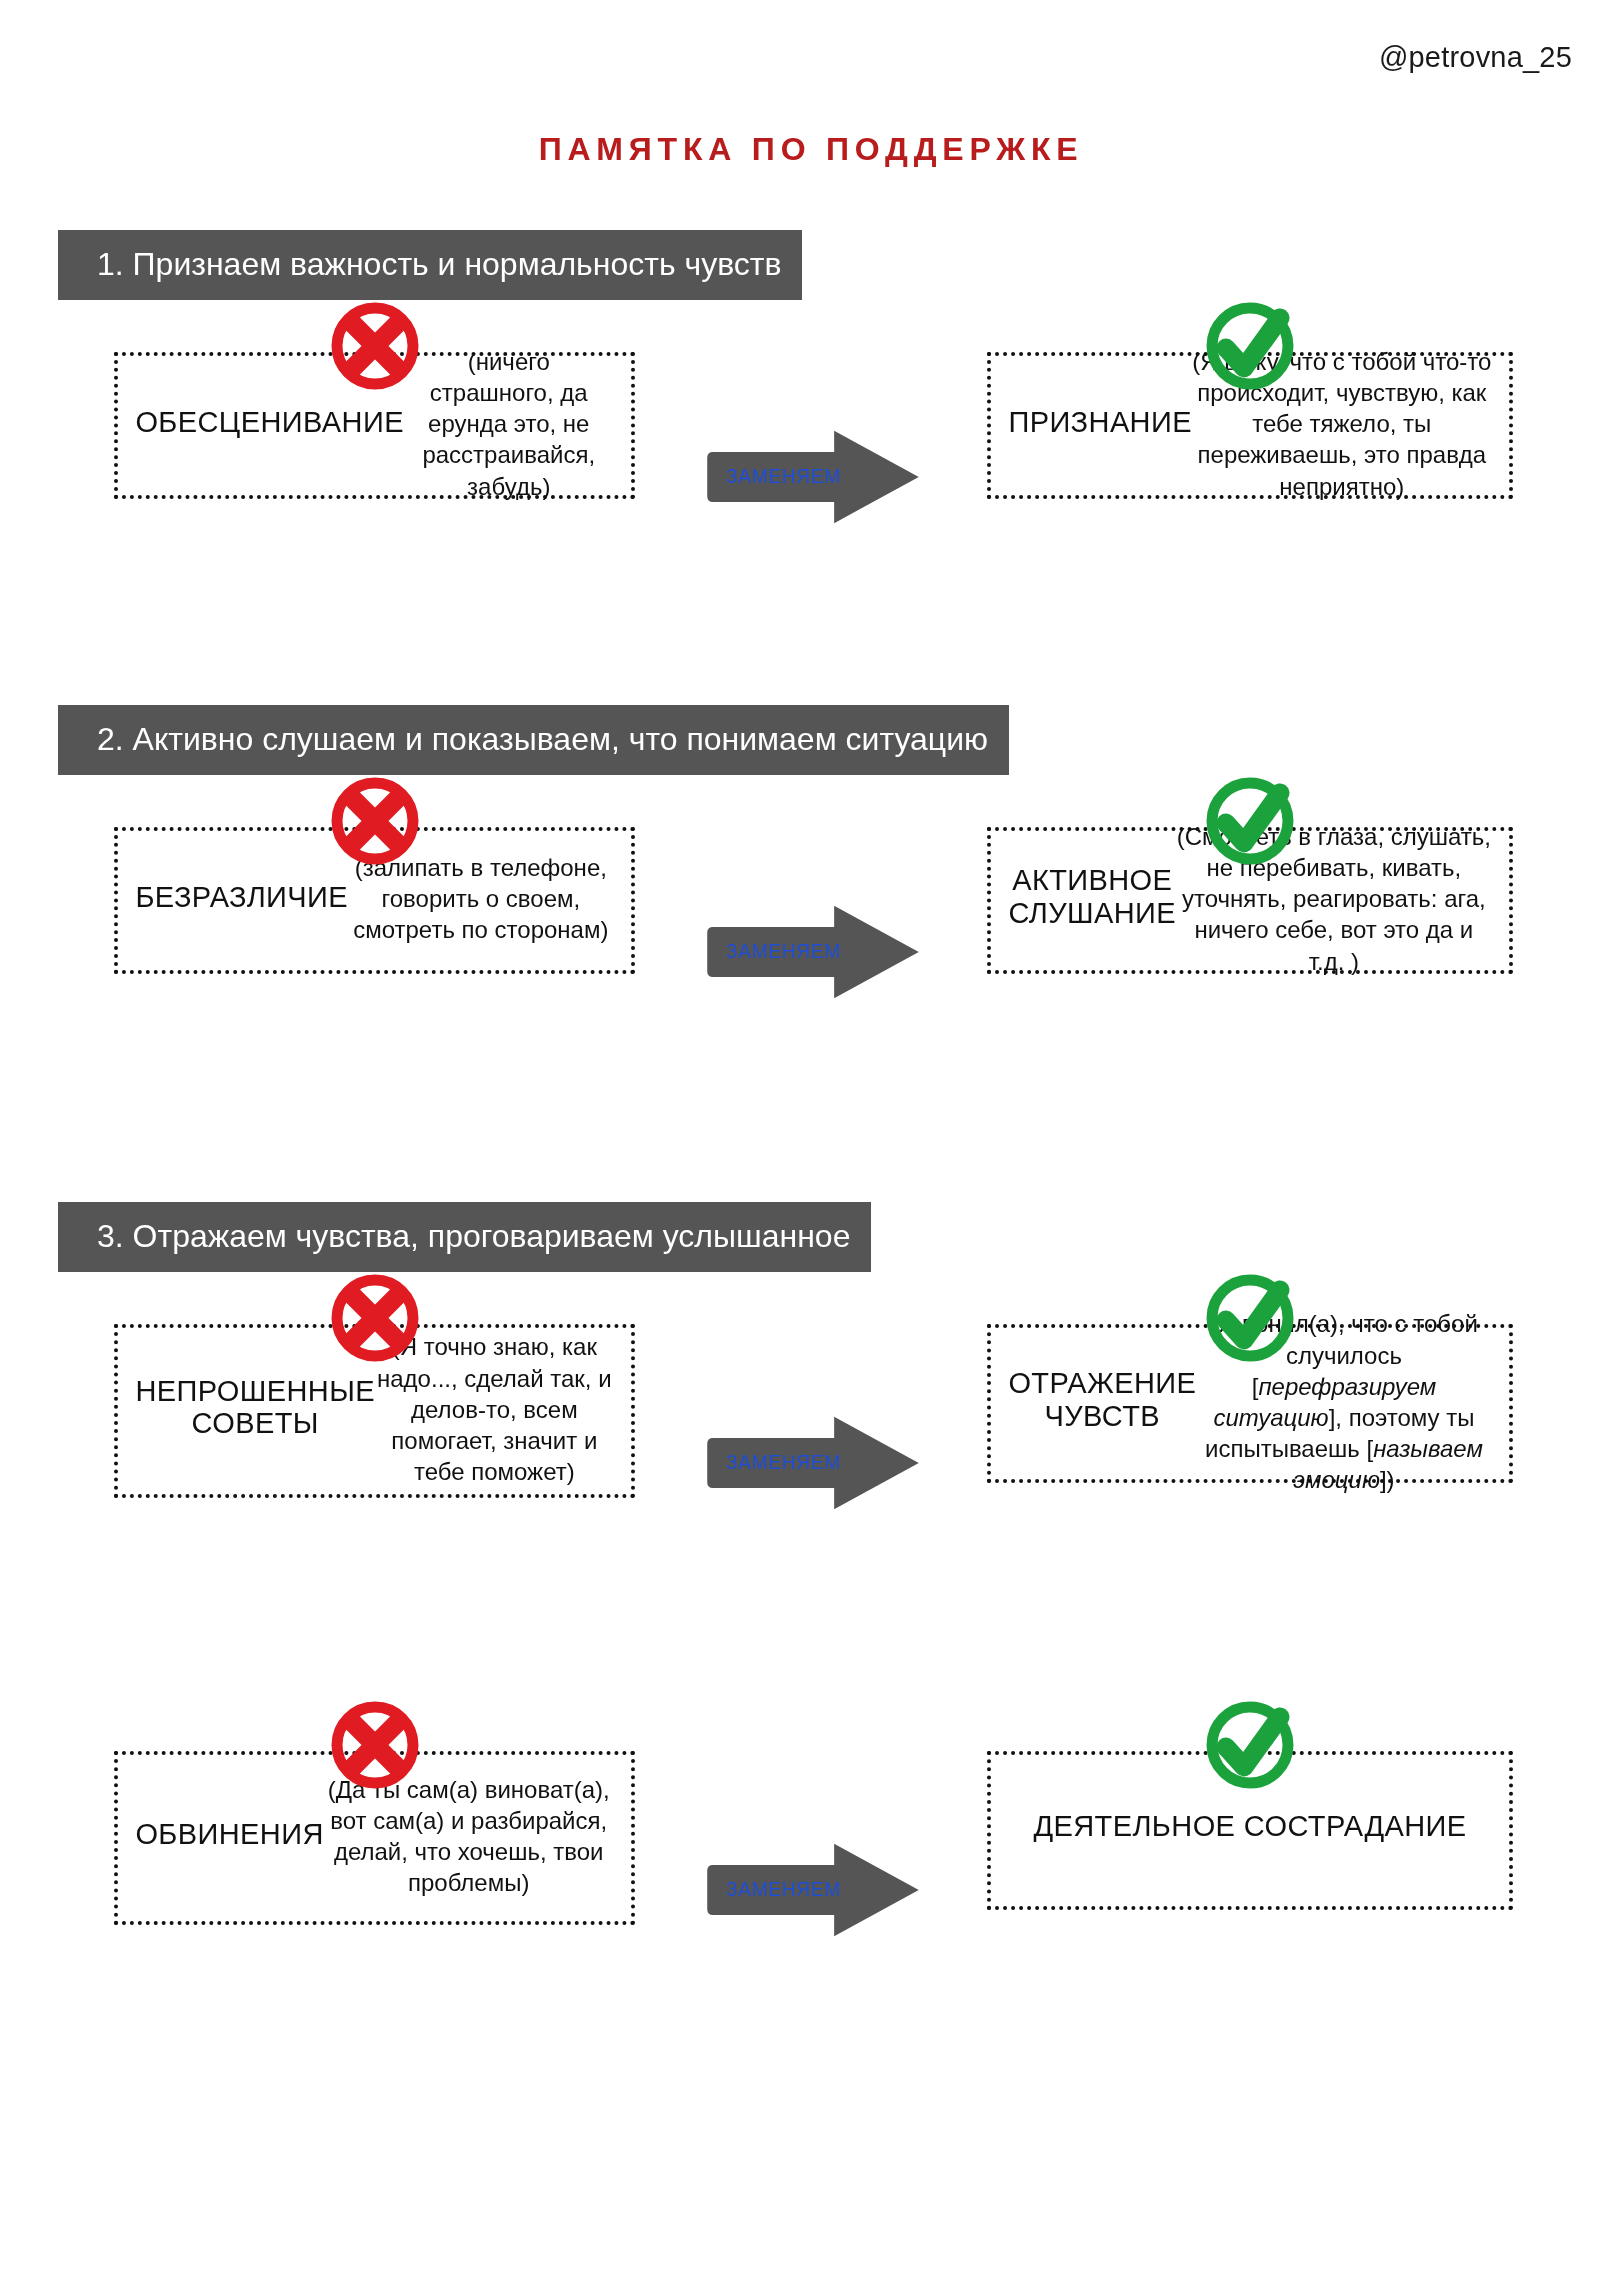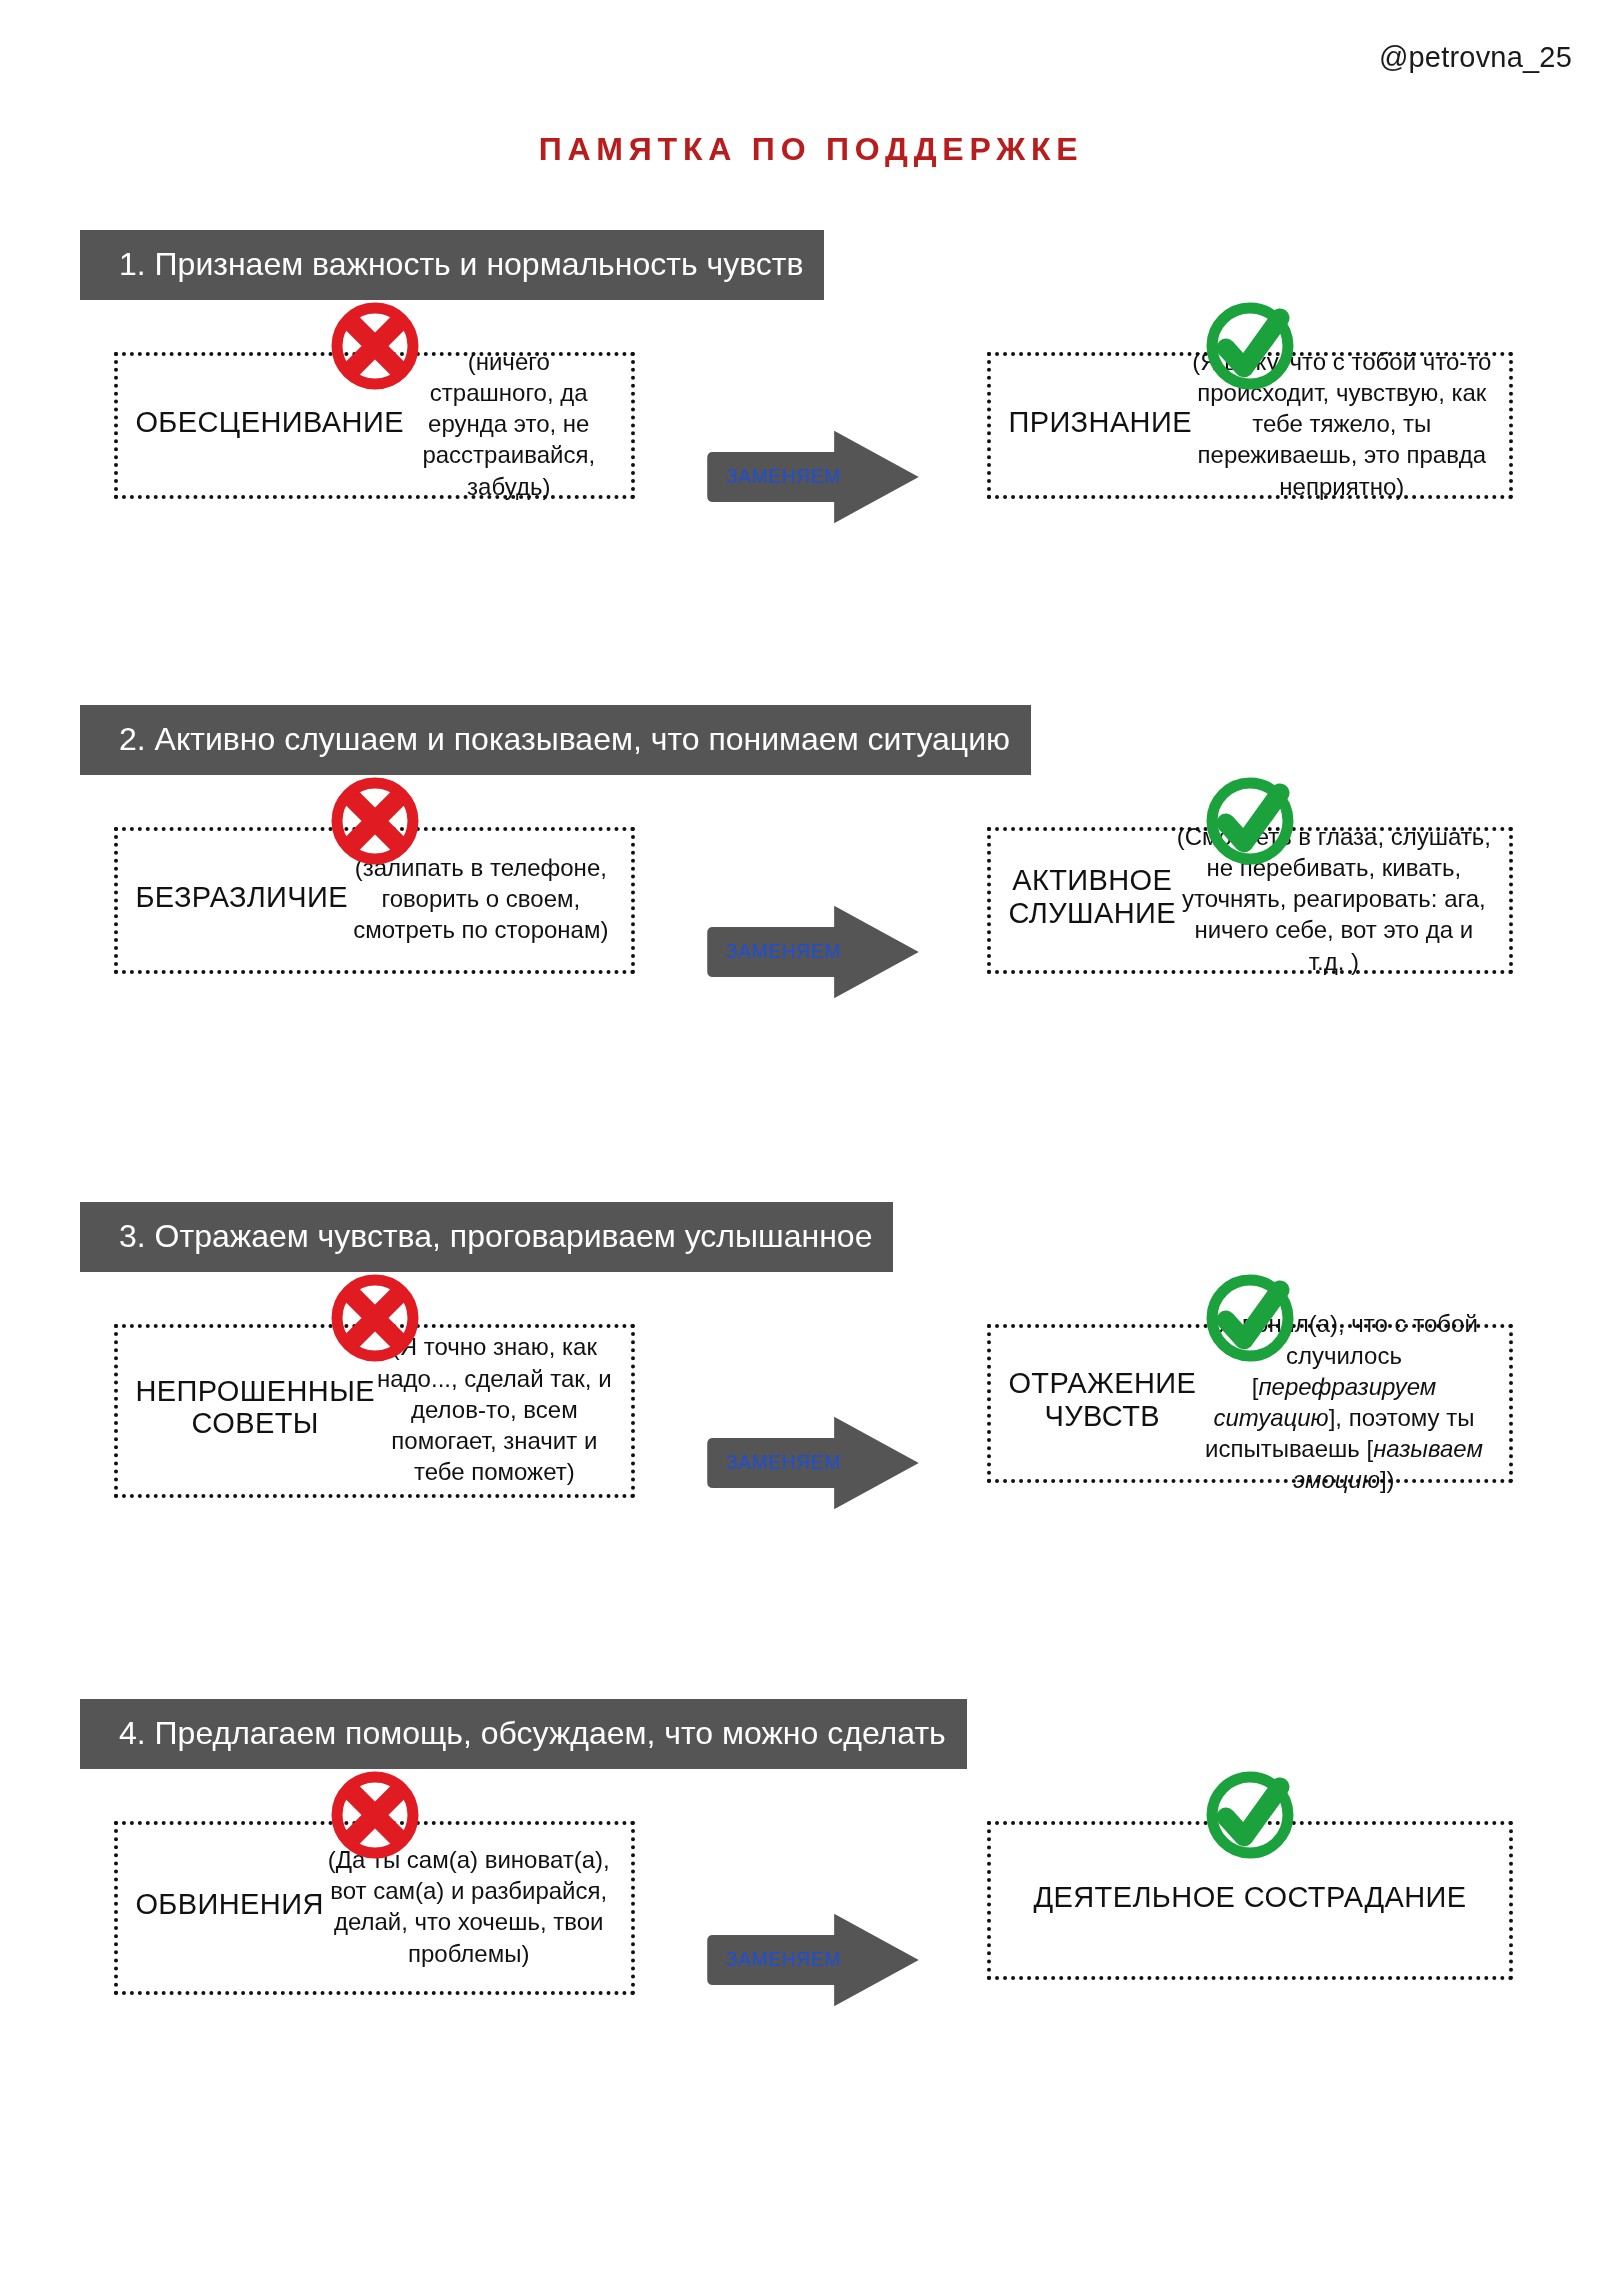--- a/index.html
+++ b/index.html
@@ -57,21 +57,21 @@
   .section-3 { top: 1202px; }
   .section-4 { top: 1699px; }
 
   .section-header {
     background: #555555;
     color: #ffffff;
     font-size: 32px;
     font-weight: 400;
     line-height: 1;
     padding: 18.3px 21px 20px 39px;
-    margin-left: 80px;
+    margin-left: 58px;
     display: inline-block;
     box-sizing: border-box;
     white-space: nowrap;
   }
 
   
   .row {
     position: relative;
     margin-top: 52px;
     height: 241px;
@@ -261,21 +261,20 @@
           </svg>
         </span>
         <div class="card-title">ОТРАЖЕНИЕ ЧУВСТВ</div>
         <div class="card-body">(Я понял(а), что с тобой случилось [<em>перефразируем ситуацию</em>], поэтому ты испытываешь [<em>называем эмоцию</em>])</div>
       </div>
 
     </div>
   </div>
 
   <div class="section section-4">
-    <div class="section-header">4. Предлагаем помощь, обсуждаем, что можно сделать</div>
     <div class="row row-h-large">
 
       <div class="card card-bad" style="height:174px;">
         <span class="badge badge-bad">
           <svg viewBox="0 0 100 100" width="100" height="100" aria-hidden="true">
             <circle cx="50" cy="50" r="38" fill="none" stroke="#E01B22" stroke-width="11"></circle>
             <line x1="28" y1="28" x2="72" y2="72" stroke="#E01B22" stroke-width="19" stroke-linecap="round"></line>
             <line x1="72" y1="28" x2="28" y2="72" stroke="#E01B22" stroke-width="19" stroke-linecap="round"></line>
           </svg>
         </span>

